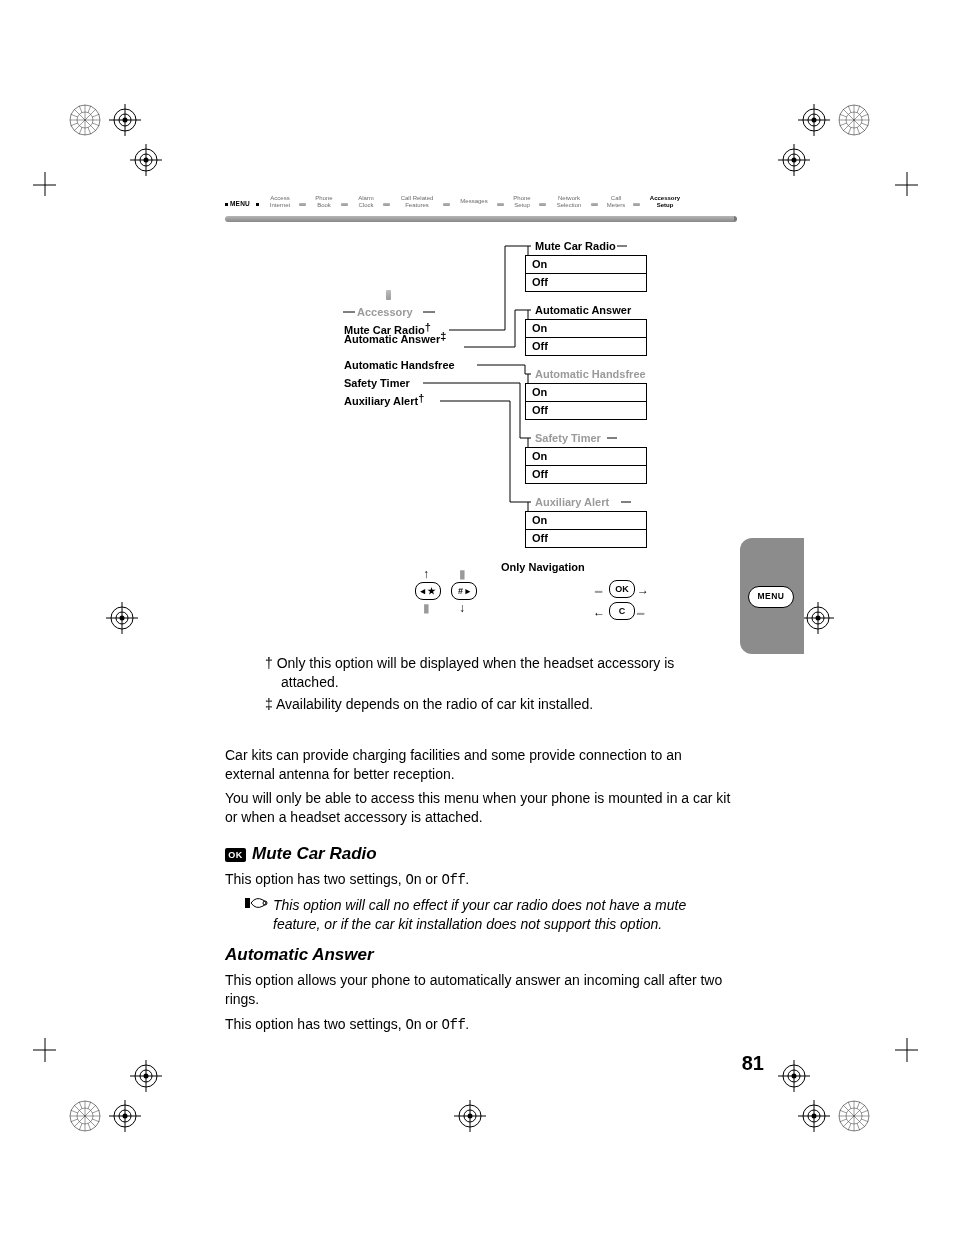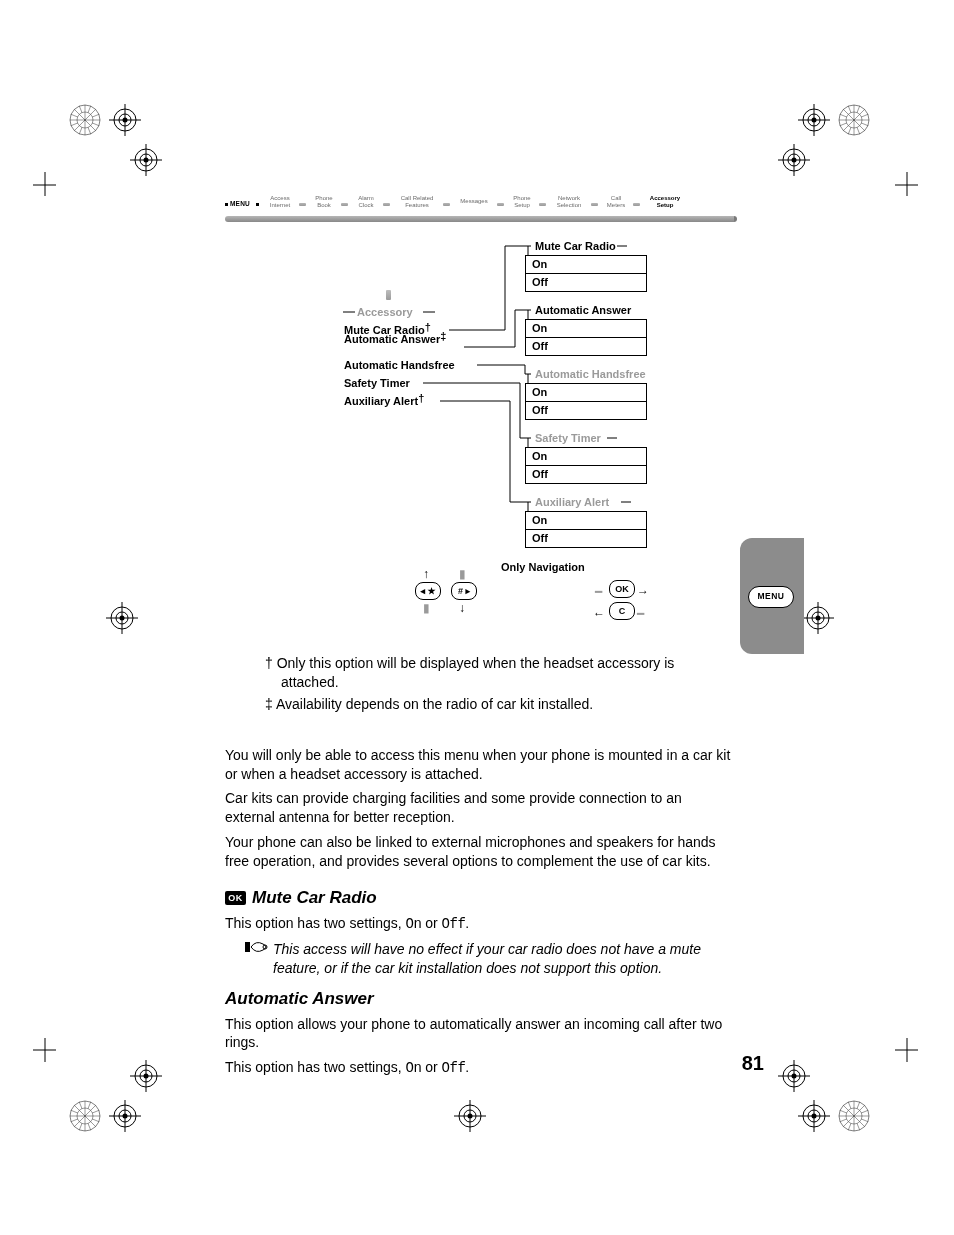--- a/index.html
+++ b/index.html
@@ -460,40 +460,39 @@
 
   </div>
 </div>
 
 <div class="body-text">
   <ul class="footnotes">
     <li>†  Only this option will be displayed when the headset accessory is attached.</li>
     <li>‡  Availability depends on the radio of car kit installed.</li>
   </ul>
 
+  <p class="para">Car kits can provide charging facilities and some provide connection to an external antenna for better reception.</p>
   <p class="para">You will only be able to access this menu when your phone is mounted in a car kit or when a headset accessory is attached.</p>
-  <p class="para">Car kits can provide charging facilities and some provide connection to an external antenna for better reception.</p>
-  <p class="para">Your phone can also be linked to external microphones and speakers for hands free operation, and provides several options to complement the use of car kits.</p>
 
   <h3 class="h-sec">
     <span class="ok-badge">OK</span>
     <span>Mute Car Radio</span>
   </h3>
   <p class="para">
     <span>This option has two settings, </span><span class="mono">On</span><span> or </span><span class="mono">Off</span><span>.</span>
   </p>
   <div class="note">
     <span class="note-icon">
       <svg width="26" height="14" viewBox="0 0 26 14">
           <rect x="0" y="2" width="5" height="10" fill="#000"></rect>
           <path d="M6 7 Q11 0 18 4 Q24 7 18 10 Q11 14 6 7 Z" fill="none" stroke="#000" stroke-width="1"></path>
           <circle cx="20" cy="7" r="2" fill="none" stroke="#000"></circle>
         </svg>
     </span>
-    <span>This access will have no effect if your car radio does not have a mute feature, or if the car kit installation does not support this option.</span>
+    <span>This option will call no effect if your car radio does not have a mute feature, or if the car kit installation does not support this option.</span>
   </div>
 
   <h3 class="h-sec" style="margin-top:10px">
     <span>Automatic Answer</span>
   </h3>
   <p class="para">This option allows your phone to automatically answer an incoming call after two rings.</p>
   <p class="para">
     <span>This option has two settings, </span><span class="mono">On</span><span> or </span><span class="mono">Off</span><span>.</span>
   </p>
 </div>

